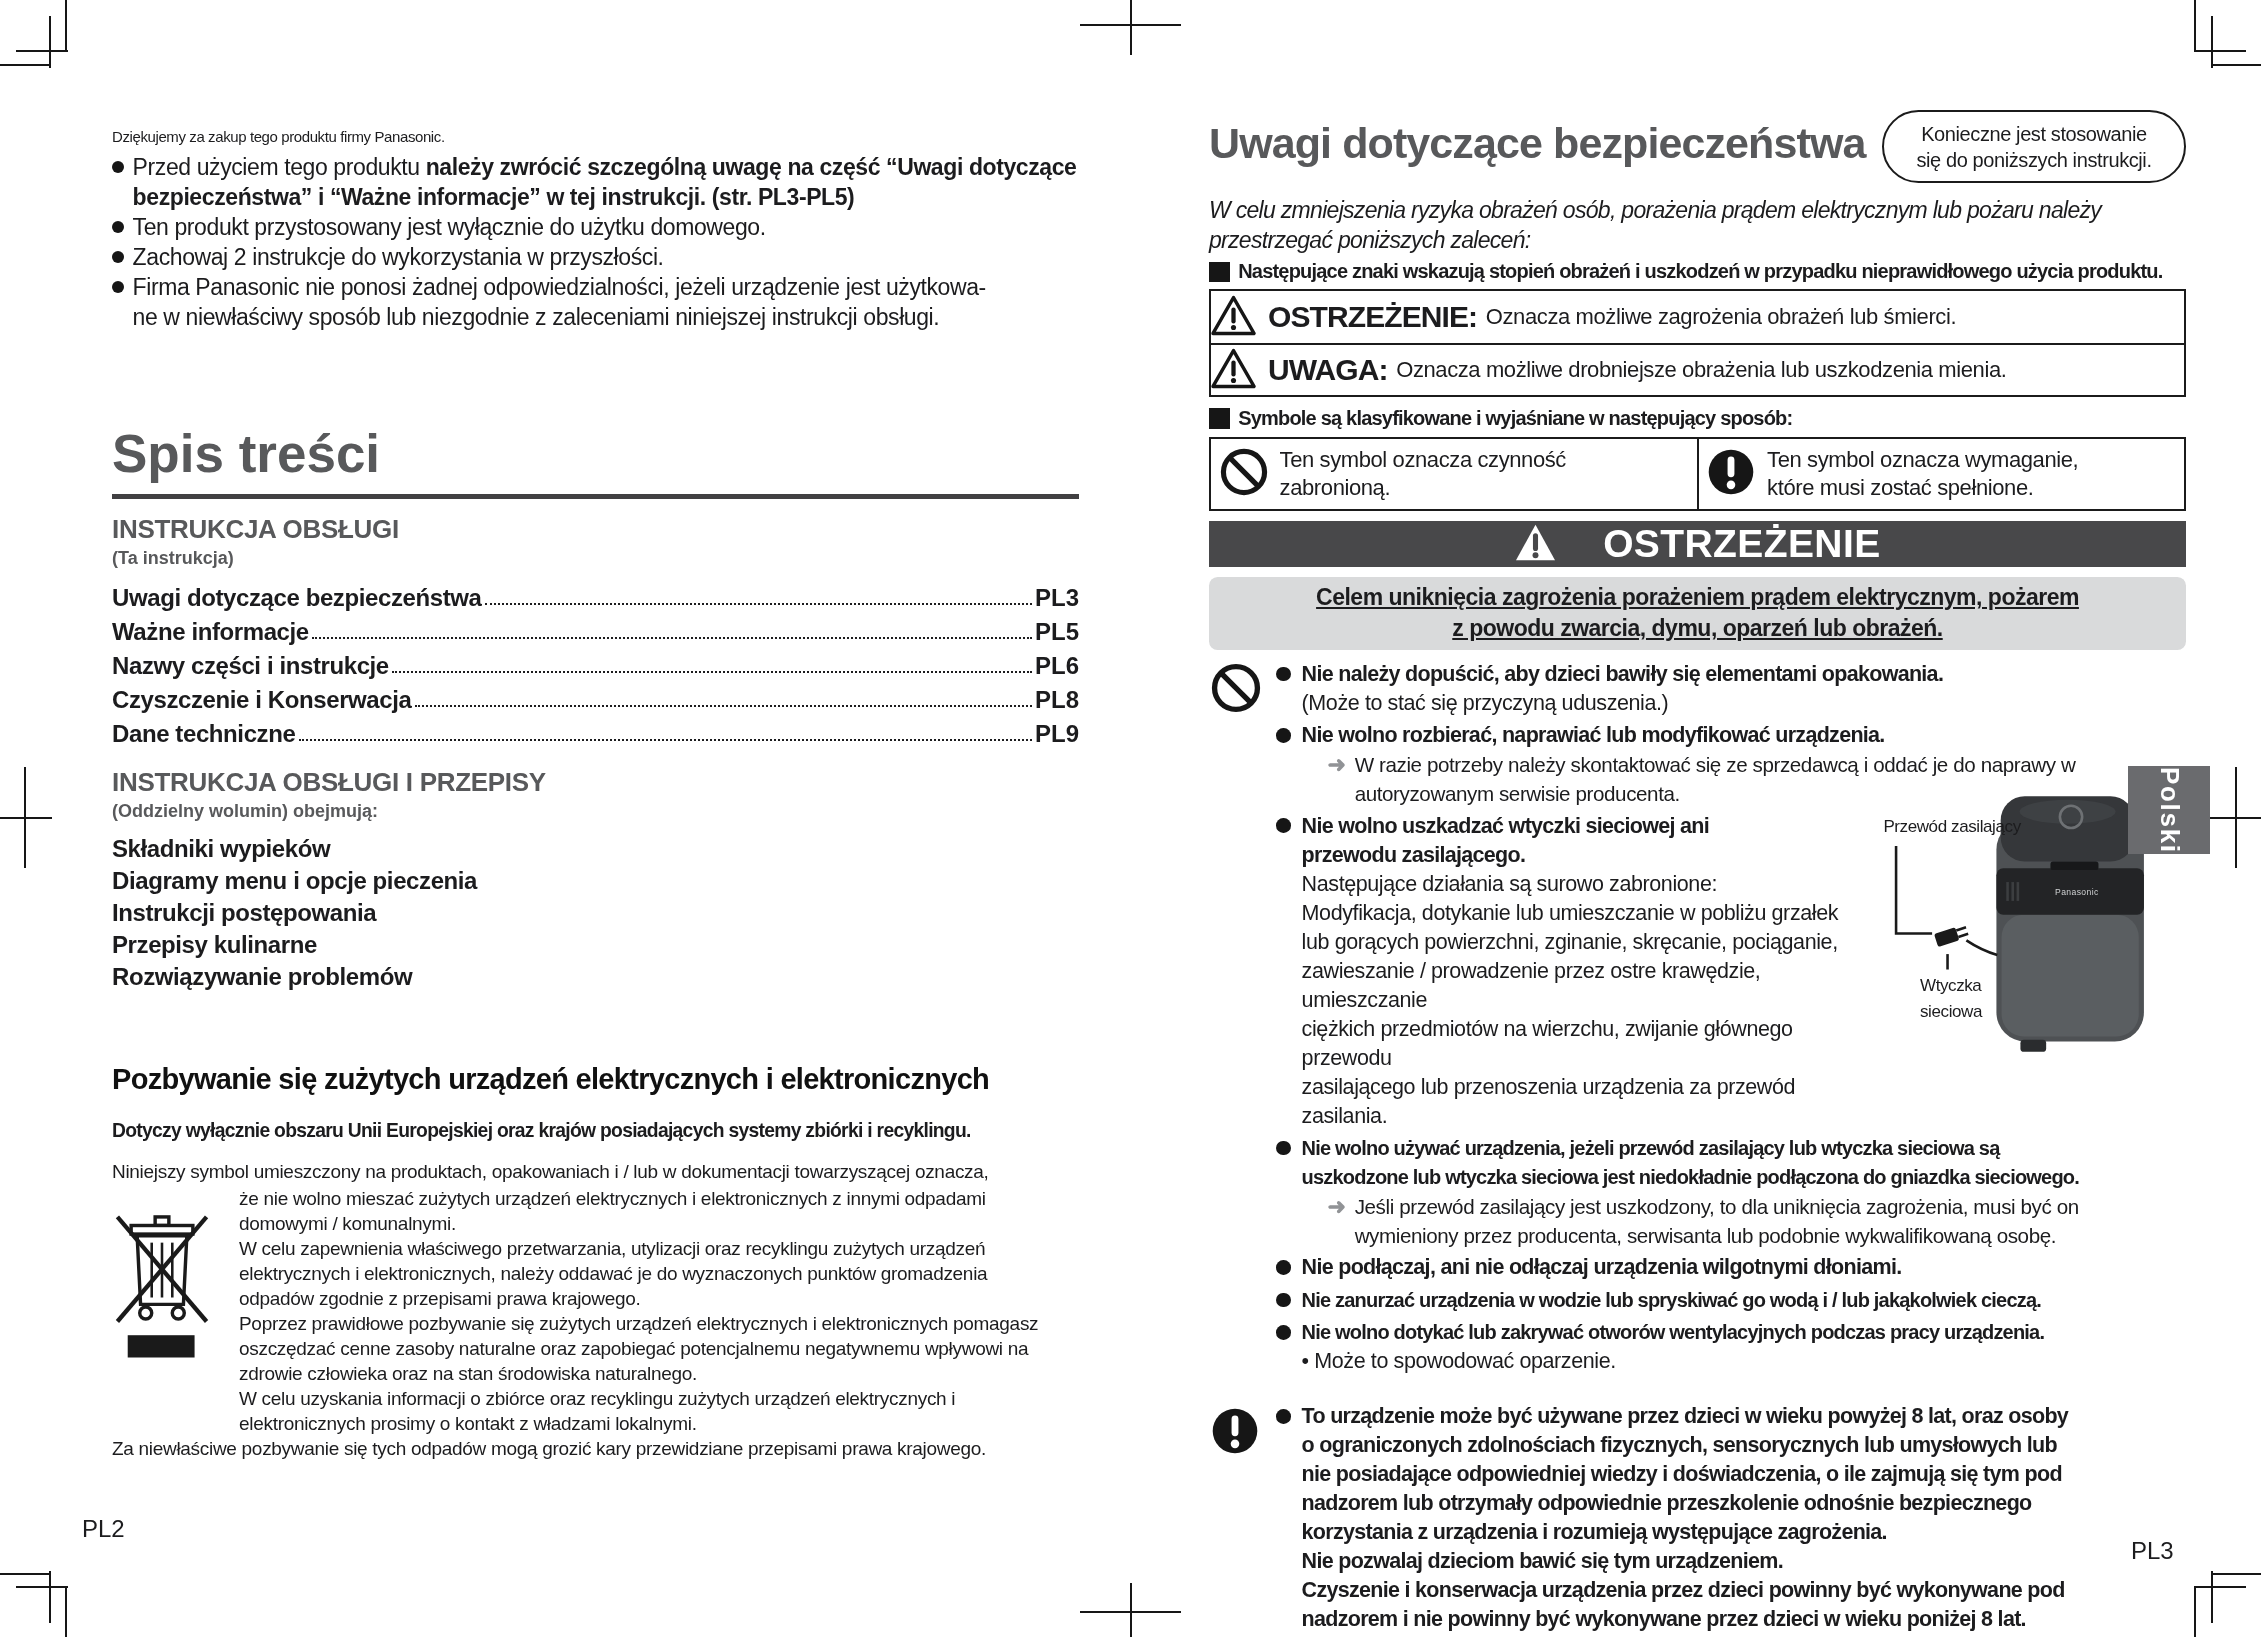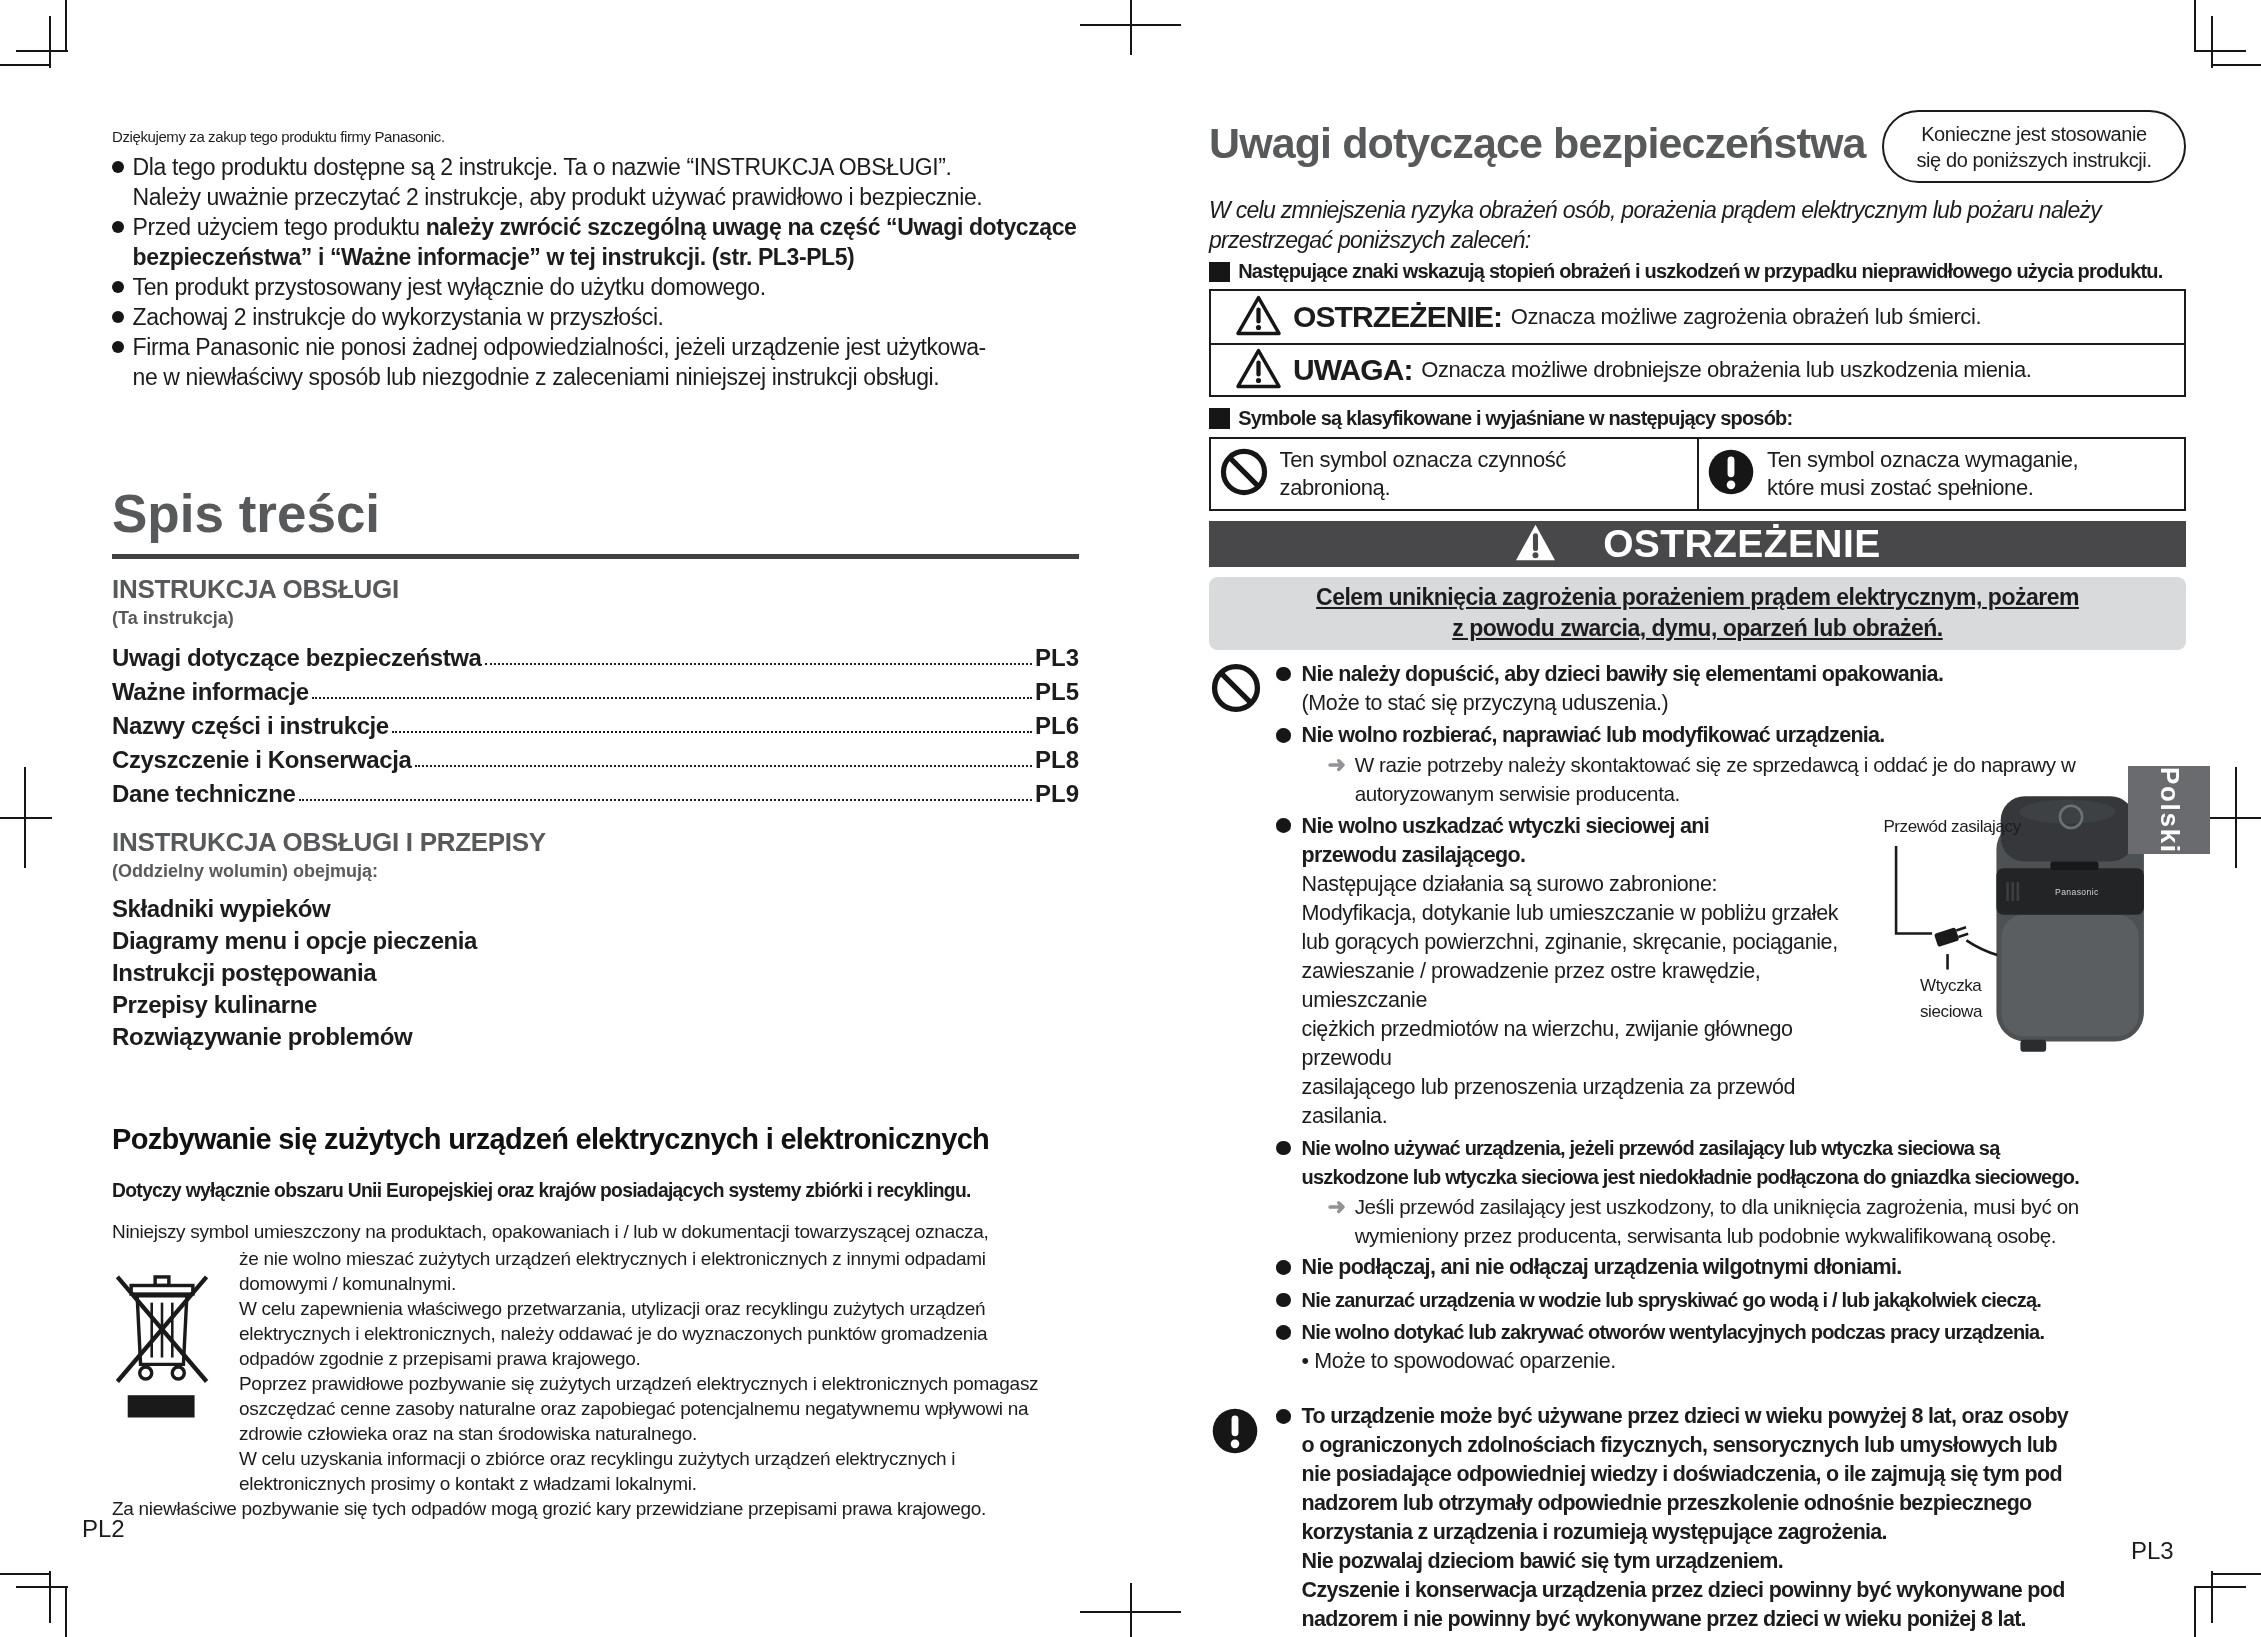--- a/index.html
+++ b/index.html
@@ -42,21 +42,21 @@
   
   .rp { position:absolute; left:1209px; top:110px; width:977px; }
   .rhead { display:flex; }
   .rtitle { flex:1; margin-top:8.6px; font-size:43px; font-weight:bold; color:#58595b; letter-spacing:-0.9px; }
   .bubble { flex:none; width:304px; border:2.6px solid #1b1b1b; border-radius:38px; padding:8.6px 3.4px;
             text-align:center; font-size:20px; line-height:26px; letter-spacing:-0.4px; }
   .lead { margin-top:12px; font-size:23px; line-height:30px; letter-spacing:-0.7px;font-style:italic; }
   .sqh { display:flex; gap:8.6px; align-items:center; margin-top:5.2px; font-size:20px; font-weight:bold; letter-spacing:-0.8px; }
   .sq { flex:none; width:20.6px; height:20.6px; background:#161616; }
   .sevtable { margin-top:5.2px; border:2.6px solid #1b1b1b; }
-  .sevrow { display:flex; align-items:center; height:52px; padding-left:25px; }
+  .sevrow { display:flex; align-items:center; height:52px; padding-left:0; }
   .sevrow + .sevrow { border-top:2.6px solid #1b1b1b; }
   .sevterm { margin-left:12px; font-size:30px; font-weight:bold; letter-spacing:-0.9px; }
   .sevdesc { margin-left:8.6px; font-size:22px; letter-spacing:-0.4px; }
   .symtable { margin-top:6.9px; border:2.6px solid #1b1b1b; display:flex; }
   .symcell { flex:1; display:flex; gap:12px; align-items:center; padding:6.9px 8.6px; }
   .symcell + .symcell { border-left:2.6px solid #1b1b1b; }
   .symtxt { font-size:22px; line-height:28px; letter-spacing:-0.4px; }
   .banner { margin-top:10.3px; height:46px; background:#48484a; display:flex; align-items:center; justify-content:center; gap:13.7px; }
   .bannertxt { color:#ffffff; font-size:39px; font-weight:bold; letter-spacing:0.4px;margin-left:32px; }
   .graybox { margin-top:10.3px; background:#d9dadb; border-radius:8.6px; padding:5.2px 0;
@@ -109,25 +109,20 @@
   <div class="cm cmh" style="top:817px;left:0;width:52px"></div>
   <div class="cm cmv" style="left:24px;top:767px;height:101px"></div>
   <div class="cm cmh" style="top:817px;left:2210px;width:52px"></div>
   <div class="cm cmv" style="left:2235px;top:767px;height:101px"></div>
 
   <div class="lp">
     <div class="opening">Dziękujemy za zakup tego produktu firmy Panasonic.</div>
 
     <div class="ib">
       <span class="idot"></span>
-      <div class="itxt pre">Dla tego produktu dostępne są 2 instrukcje. Ta o nazwie “INSTRUKCJA OBSŁUGI”.
-Należy uważnie przeczytać 2 instrukcje, aby produkt używać prawidłowo i bezpiecznie.</div>
-    </div>
-    <div class="ib">
-      <span class="idot"></span>
       <div class="itxt"><span>Przed użyciem tego produktu </span><b>należy zwrócić szczególną uwagę na część “Uwagi dotyczące bezpieczeństwa” i “Ważne informacje” w tej instrukcji. (str. PL3-PL5)</b></div>
     </div>
     <div class="ib">
       <span class="idot"></span>
       <div class="itxt">Ten produkt przystosowany jest wyłącznie do użytku domowego.</div>
     </div>
     <div class="ib">
       <span class="idot"></span>
       <div class="itxt">Zachowaj 2 instrukcje do wykorzystania w przyszłości.</div>
     </div>

